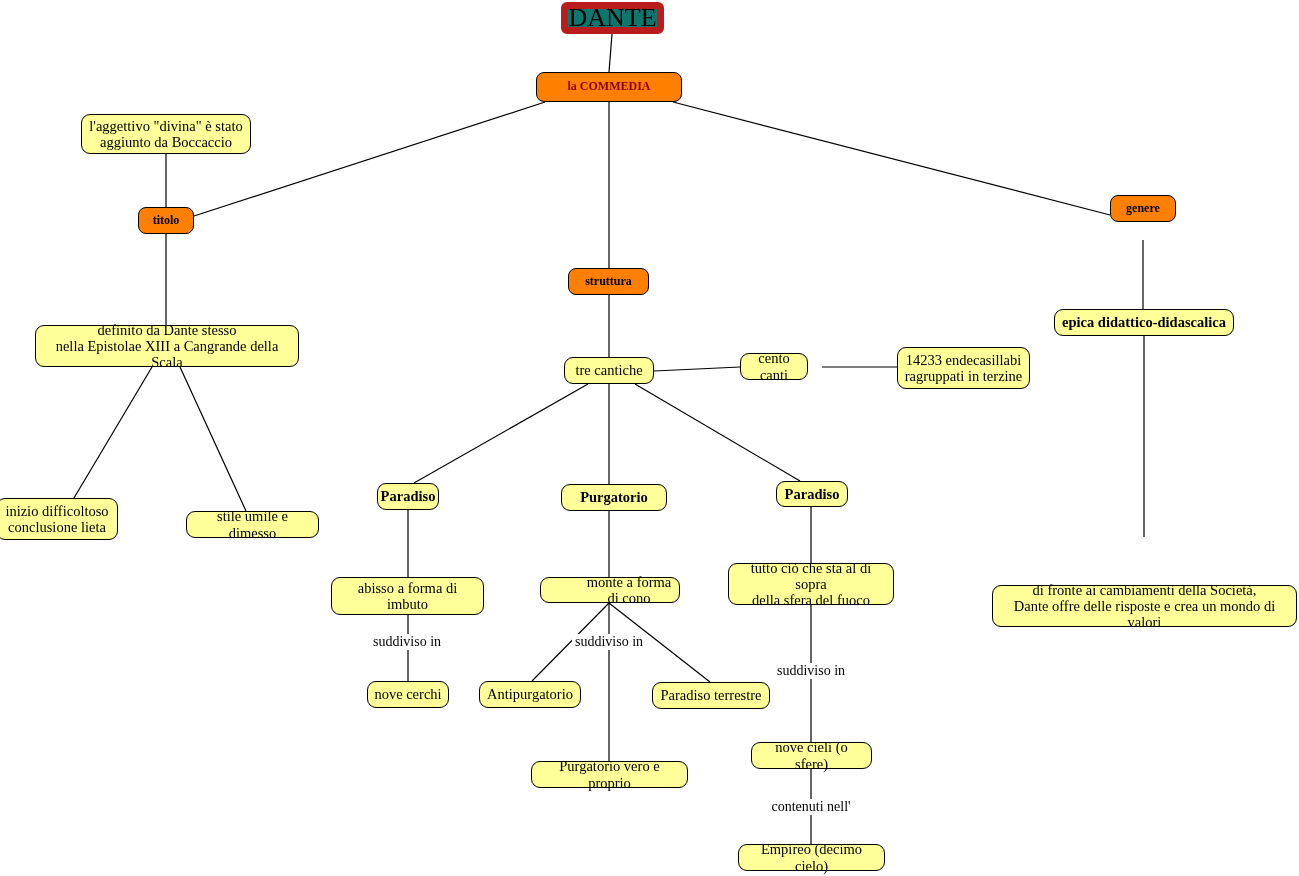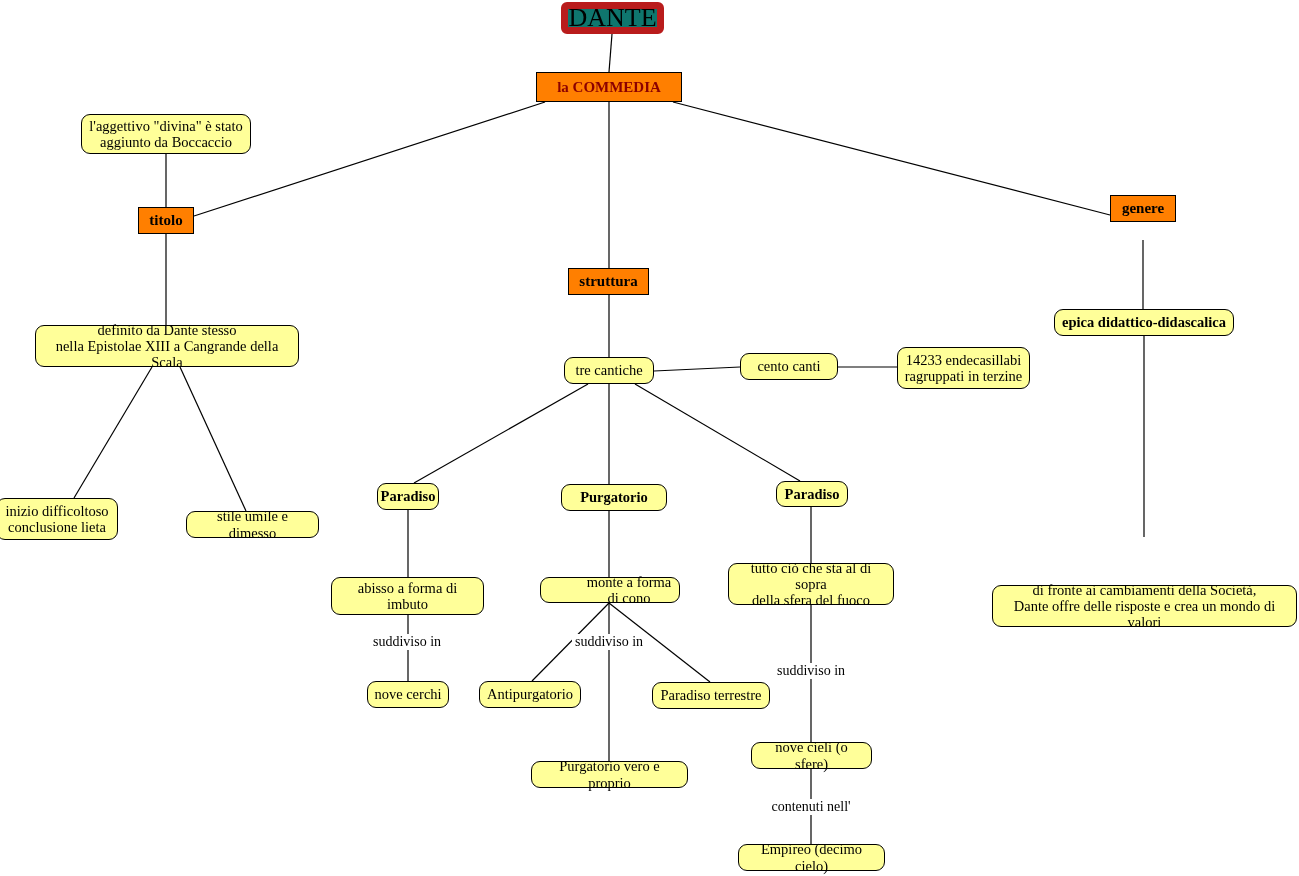--- a/index.html
+++ b/index.html
@@ -43,22 +43,22 @@
   }
   .node.yellow {
     background: #ffff99;
     color: #000000;
     font-size: 14.5px;
   }
   .node.orange {
     background: #ff7f00;
     color: #000000;
     font-weight: bold;
-    font-size: 15px;
-    border-radius: 0;
+    font-size: 12px;
+    border-radius: 8px;
   }
   .node.orange.accent-text {
     color: #8b0000;
   }
   .node.white {
     background: #0f766e;
     color: #000000;
     font-size: 26px;
     border-radius: 6px;
     border: 7px solid #b91c1c;
@@ -113,21 +113,21 @@
       <div class="node orange accent-text" style="left: 536px; top: 72px; width: 146px; height: 30px;">la COMMEDIA</div>
       <div class="node yellow" style="left: 81px; top: 114px; width: 170px; height: 40px;">l'aggettivo "divina" è stato
 aggiunto da Boccaccio</div>
       <div class="node orange" style="left: 138px; top: 207px; width: 56px; height: 27px;">titolo</div>
       <div class="node orange" style="left: 568px; top: 268px; width: 81px; height: 27px;">struttura</div>
       <div class="node orange" style="left: 1110px; top: 195px; width: 66px; height: 27px;">genere</div>
       <div class="node yellow" style="left: 35px; top: 325px; width: 264px; height: 42px;">definito da Dante stesso
 nella Epistolae XIII a Cangrande della Scala</div>
       <div class="node yellow bold" style="left: 1054px; top: 309px; width: 180px; height: 27px;">epica didattico-didascalica</div>
       <div class="node yellow" style="left: 564px; top: 357px; width: 90px; height: 27px;">tre cantiche</div>
-      <div class="node yellow" style="left: 740px; top: 353px; width: 98px; height: 27px;">cento canti</div>
+      <div class="node yellow" style="left: 740px; top: 353px; width: 68px; height: 27px;">cento canti</div>
       <div class="node yellow" style="left: 897px; top: 347px; width: 133px; height: 42px;">14233 endecasillabi
 ragruppati in terzine</div>
       <div class="node yellow" style="left: -4px; top: 498px; width: 122px; height: 42px;">inizio difficoltoso
 conclusione lieta</div>
       <div class="node yellow" style="left: 186px; top: 511px; width: 133px; height: 27px;">stile umile e dimesso</div>
       <div class="node yellow bold" style="left: 377px; top: 483px; width: 62px; height: 27px;">Paradiso</div>
       <div class="node yellow bold" style="left: 537px; top: 484px; width: 106px; height: 27px; margin-left: 24px;">Purgatorio</div>
       <div class="node yellow bold" style="left: 776px; top: 481px; width: 72px; height: 26px;">Paradiso</div>
       <div class="node yellow" style="left: 331px; top: 577px; width: 153px; height: 38px;">abisso a forma di imbuto</div>
       <div class="node yellow" style="left: 540px; top: 577px; width: 140px; height: 26px; padding-left: 44px;">monte a forma di cono</div>

